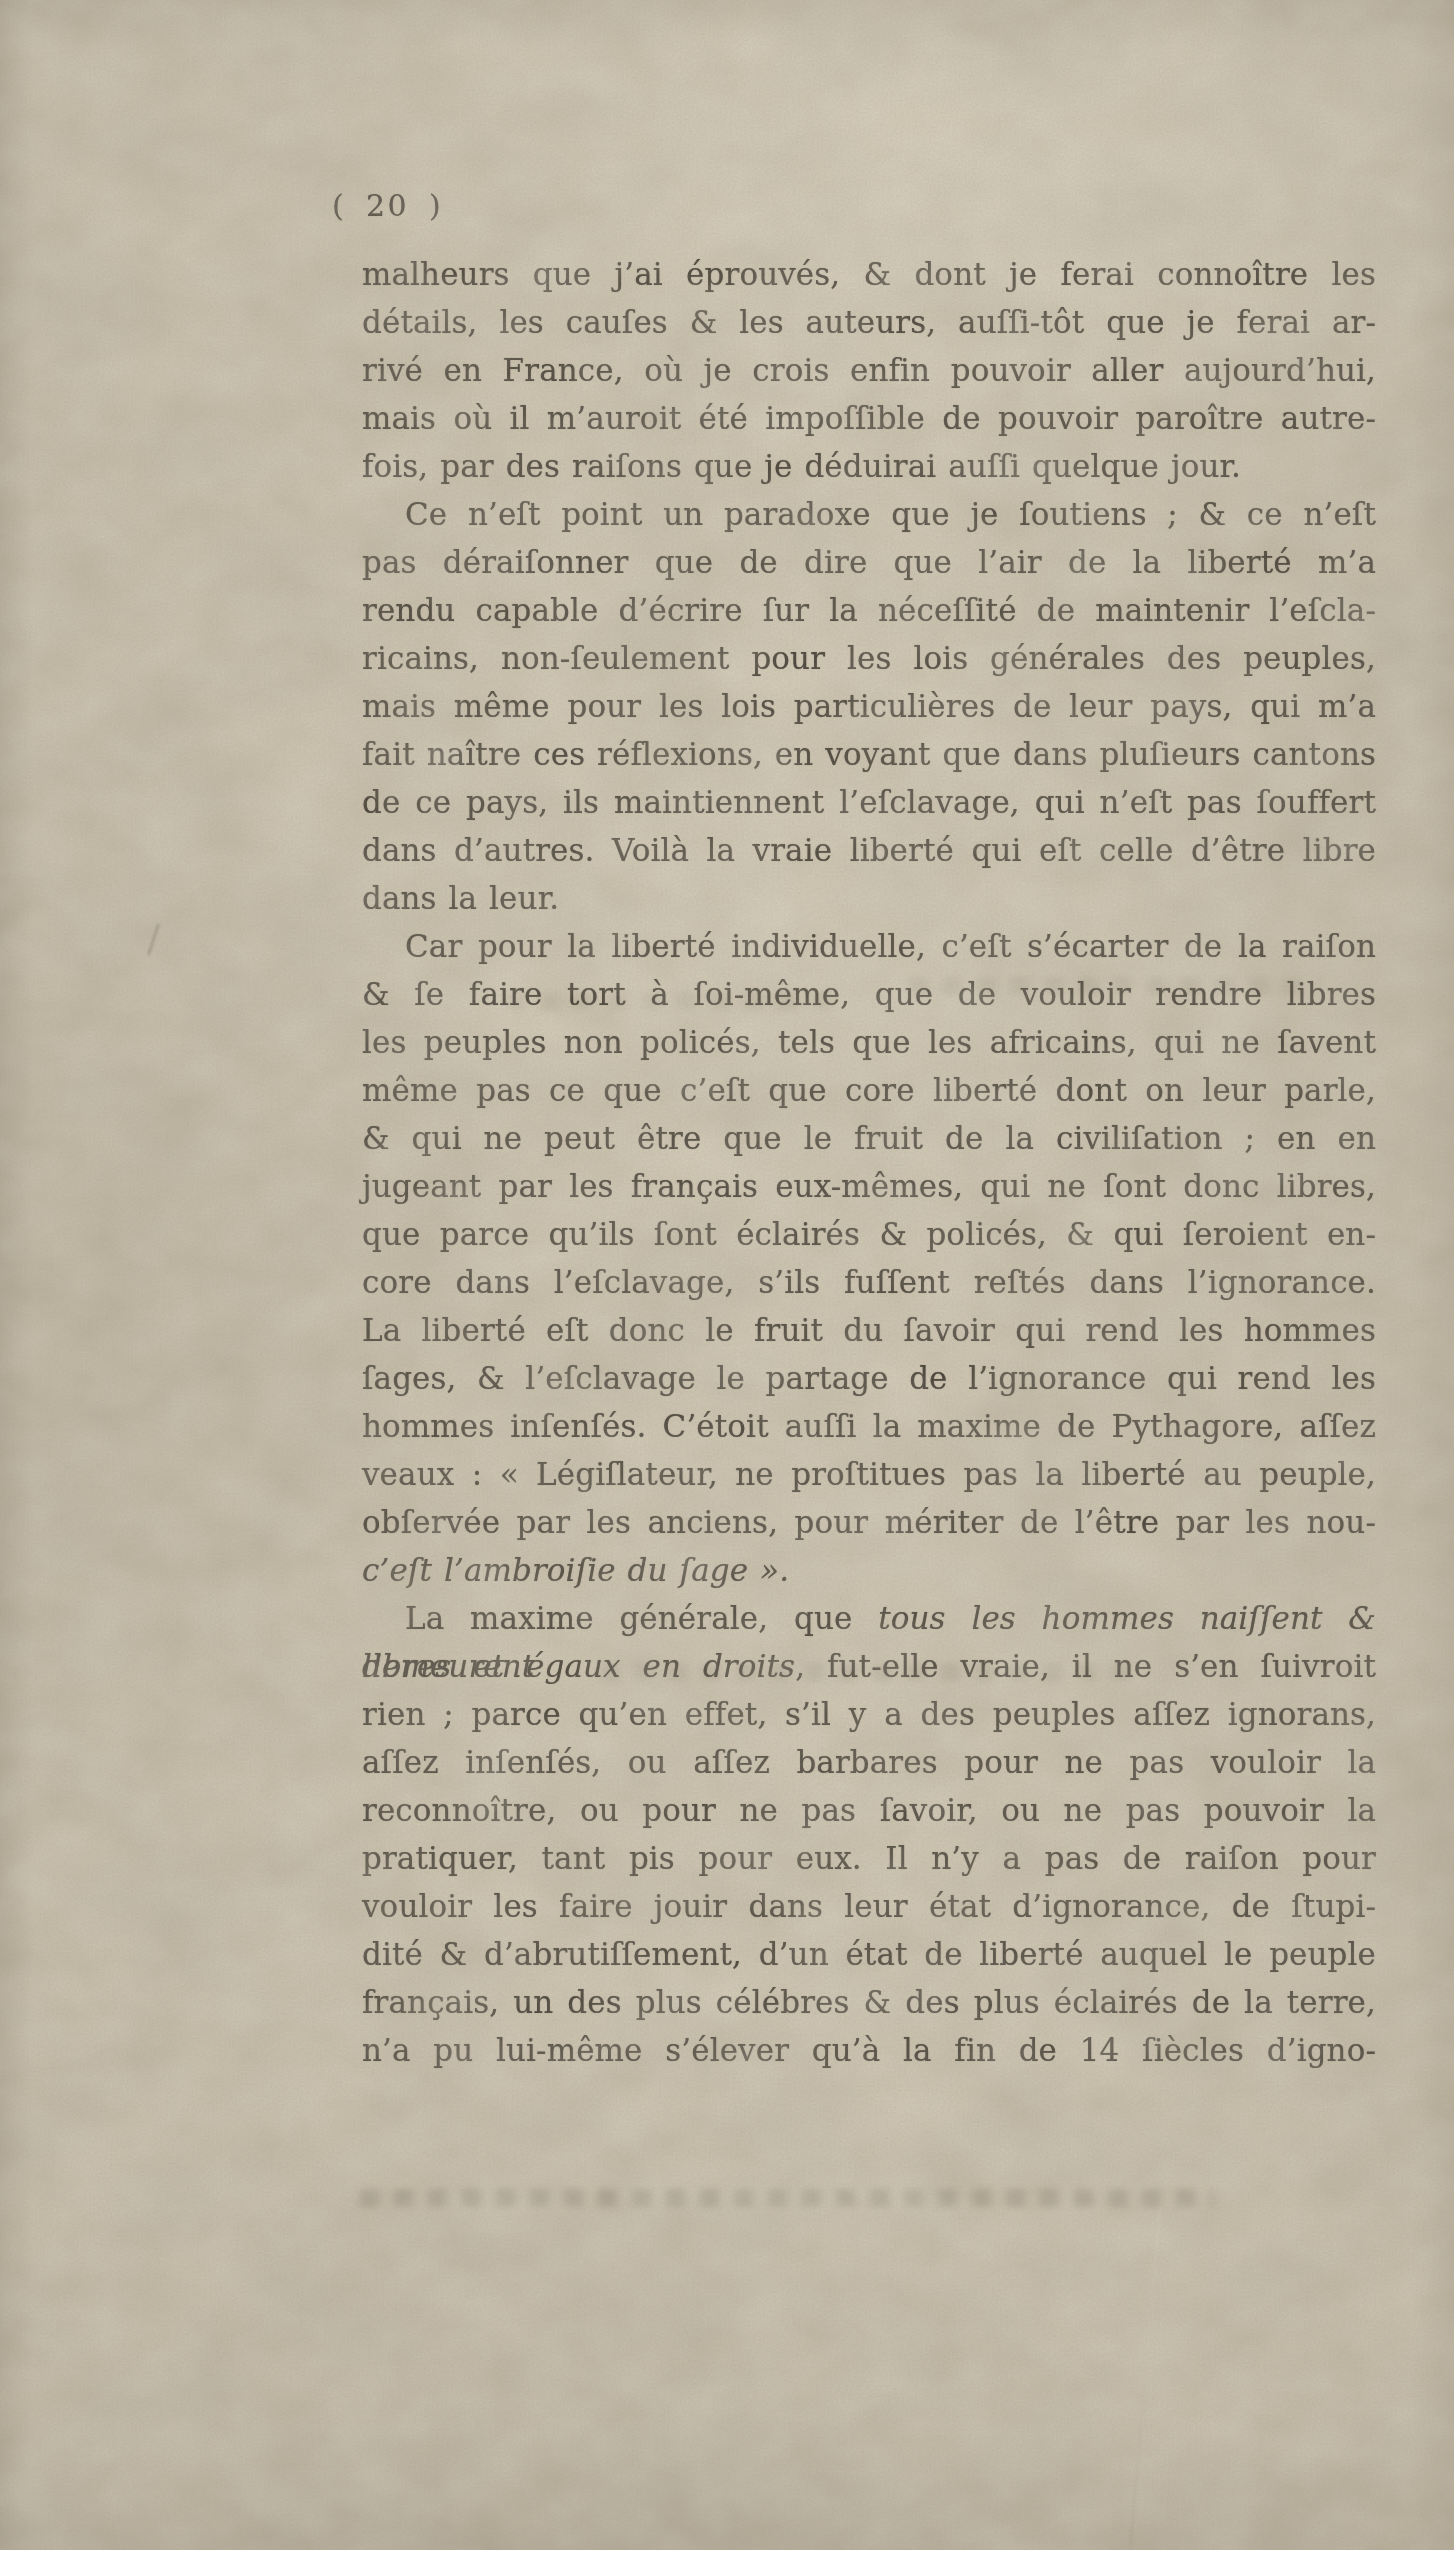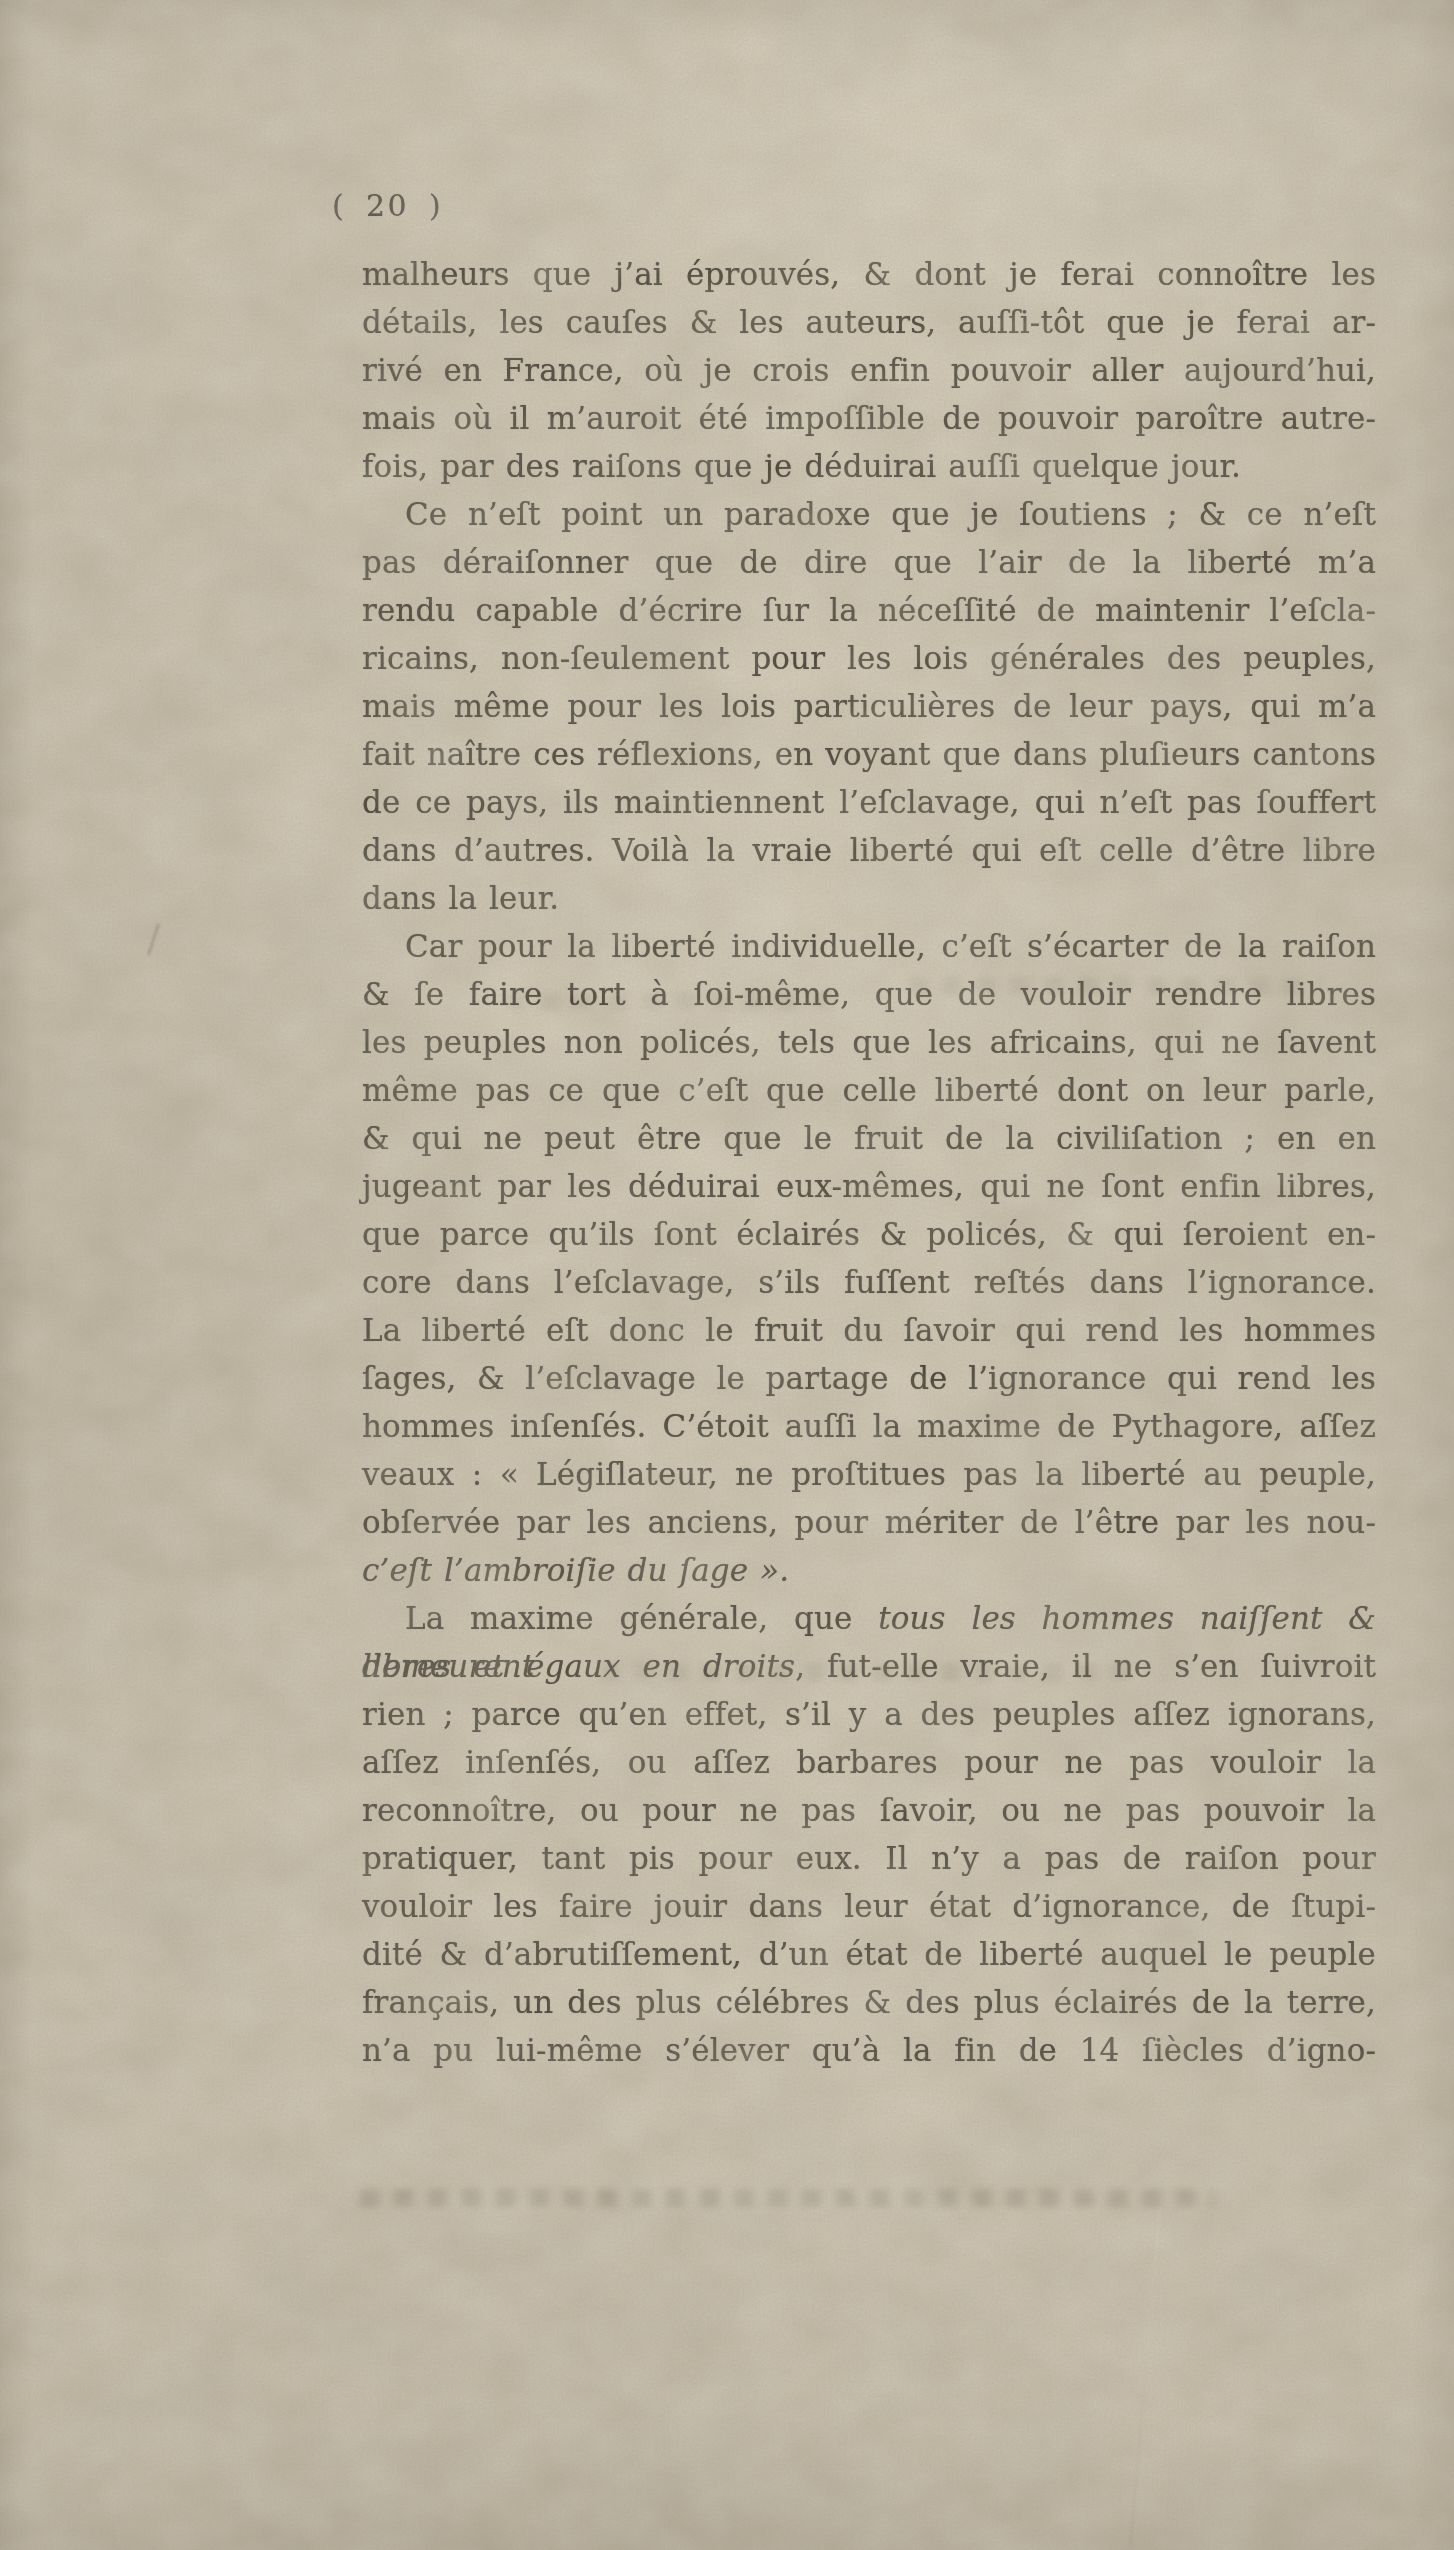--- a/index.html
+++ b/index.html
@@ -81,23 +81,23 @@
         <div class="line j"><span>mais même pour les lois particulières de leur pays, qui m’a</span></div>
         <div class="line j"><span>fait naître ces réflexions, en voyant que dans pluſieurs cantons</span></div>
         <div class="line j"><span>de ce pays, ils maintiennent l’eſclavage, qui n’eſt pas ſouffert</span></div>
         <div class="line j"><span>dans d’autres. Voilà la vraie liberté qui eſt celle d’être libre</span></div>
         <div class="line"><span>dans la leur.</span></div>
       </div>
       <div class="para">
         <div class="line j ind"><span>Car pour la liberté individuelle, c’eſt s’écarter de la raiſon</span></div>
         <div class="line j"><span>&amp; ſe faire tort à ſoi-même, que de vouloir rendre libres</span></div>
         <div class="line j"><span>les peuples non policés, tels que les africains, qui ne ſavent</span></div>
-        <div class="line j"><span>même pas ce que c’eſt que celle liberté dont on leur parle,</span></div>
+        <div class="line j"><span>même pas ce que c’eſt que core liberté dont on leur parle,</span></div>
         <div class="line j"><span>&amp; qui ne peut être que le fruit de la civiliſation ; en en</span></div>
-        <div class="line j"><span>jugeant par les déduirai eux-mêmes, qui ne ſont enfin libres,</span></div>
+        <div class="line j"><span>jugeant par les français eux-mêmes, qui ne ſont donc libres,</span></div>
         <div class="line j"><span>que parce qu’ils ſont éclairés &amp; policés, &amp; qui ſeroient en-</span></div>
         <div class="line j"><span>core dans l’eſclavage, s’ils fuſſent reſtés dans l’ignorance.</span></div>
         <div class="line j"><span>La liberté eſt donc le fruit du ſavoir qui rend les hommes</span></div>
         <div class="line j"><span>ſages, &amp; l’eſclavage le partage de l’ignorance qui rend les</span></div>
         <div class="line j"><span>hommes inſenſés. C’étoit auſſi la maxime de Pythagore, aſſez</span></div>
         <div class="line j"><span>veaux : « Légiſlateur, ne proſtitues pas la liberté au peuple,</span></div>
         <div class="line j"><span>obſervée par les anciens, pour mériter de l’être par les nou-</span></div>
         <div class="line"><span class="it">c’eſt l’ambroiſie du ſage ».</span></div>
       </div>
       <div class="para">

